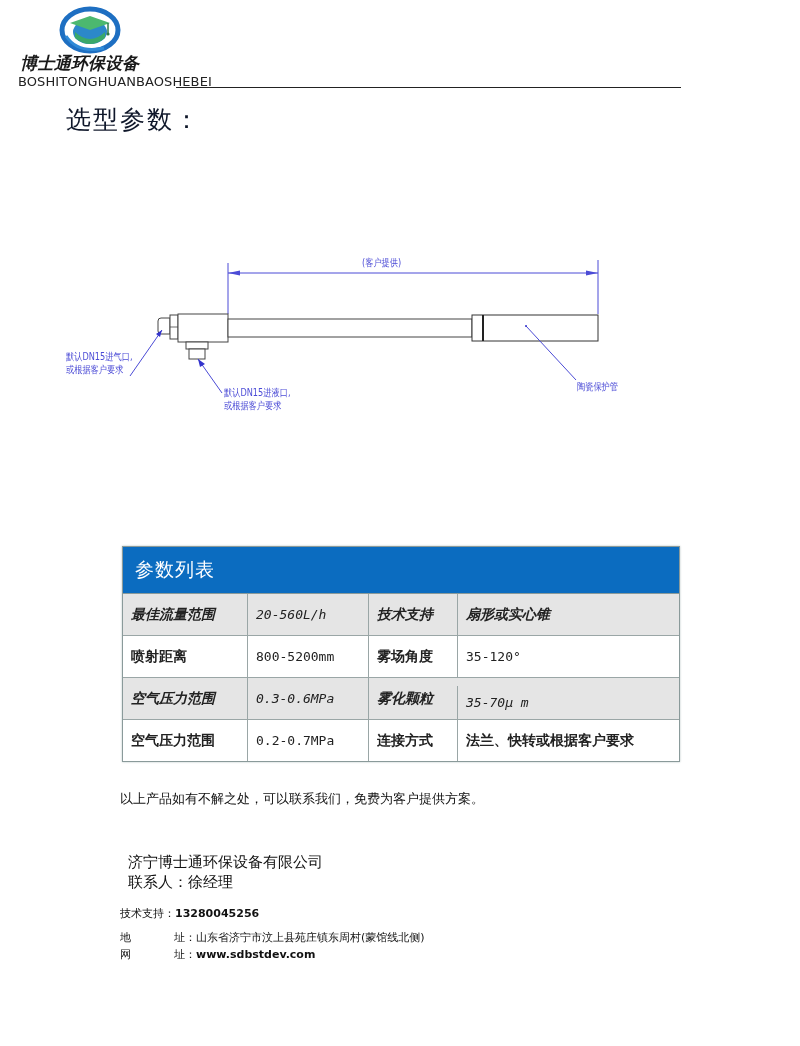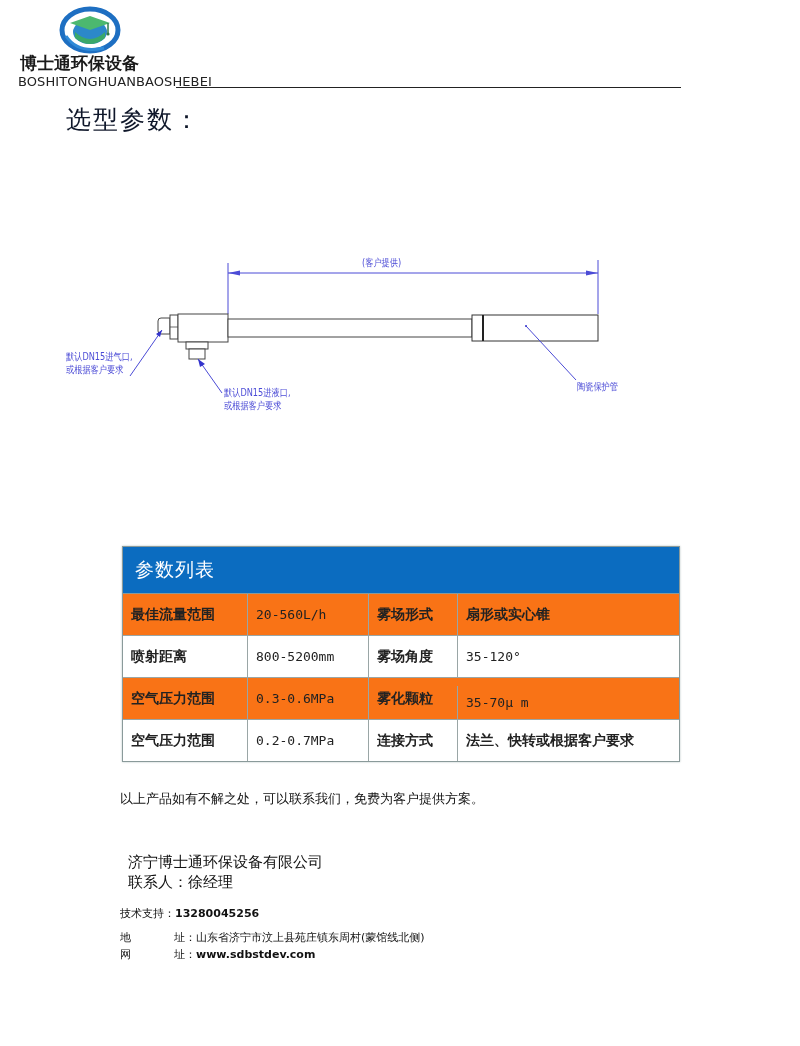--- a/index.html
+++ b/index.html
@@ -5,36 +5,36 @@
   html, body { margin: 0; padding: 0; }
   body {
     width: 800px; height: 1046px; background: #ffffff; position: relative; overflow: hidden;
     font-family: "DejaVu Sans", "Liberation Sans", sans-serif; color: #111;
   }
   .abs { position: absolute; }
 
   
   .logo { left: 18px; top: 6px; width: 140px; height: 80px; }
   .logo-mark { position: absolute; left: 40px; top: 0; width: 64px; height: 50px; }
-  .logo-cn { position: absolute; left: 2px; top: 46px; font-size: 17px; font-weight: bold; color: #1a1a1a; letter-spacing: 0px; white-space: nowrap; }
+  .logo-cn { position: absolute; left: 2px; top: 46px; font-size: 17px; font-weight: bold; color: #1a1a1a; letter-spacing: 0px; white-space: nowrap; font-style: italic; }
   .logo-en { position: absolute; left: 0; top: 68px; font-size: 13px; color: #222; white-space: nowrap; letter-spacing: 0.1px; }
   .header-rule { left: 176px; top: 87px; width: 505px; height: 0; border-top: 1.5px solid #222; }
 
   .section-title { left: 66px; top: 103px; font-size: 25px; color: #0f172a; font-family: "DejaVu Serif", "Liberation Serif", serif; letter-spacing: 2px; }
 
   
   .diagram { left: 0; top: 230px; width: 800px; height: 200px; }
   .diag-label { font-size: 10px; color: #4b4bd6; line-height: 13px; white-space: nowrap; font-family: "DejaVu Sans", sans-serif; transform: scaleX(0.82); transform-origin: left top; }
 
   
   .param-table { left: 122px; top: 546px; width: 556px; border: 1px solid #8a9a9a; box-shadow: 0 0 2px #b8c4c4; }
   .param-head { background: #0b6cc0; height: 46px; color: #fff; font-size: 19px; display: flex; align-items: center; padding-left: 12px; letter-spacing: 1px; border-bottom: 1px solid #8a9a9a; }
   .param-row { display: flex; height: 41px; border-top: 1px solid #9aa6a6; font-size: 14px; font-weight: bold; }
   .param-row:first-of-type { border-top: none; }
-  .param-row.shaded { background: #f97316; }
+  .param-row.shaded { background: #e5e5e5; font-style: italic; }
   .param-row.plain { background: #ffffff; }
   .cell { display: flex; align-items: center; padding-left: 8px; border-left: 1px solid #9aa6a6; color: #222; white-space: nowrap; }
   .cell:first-child { border-left: none; }
   .c1 { width: 116px; }
   .c2 { width: 112px; font-family: "DejaVu Sans Mono", "Liberation Mono", monospace; font-weight: normal; font-size: 13px; }
   .c3 { width: 80px; }
   .c4 { flex: 1; }
 
   
   .note { left: 120px; top: 790px; font-size: 13px; color: #111; }
@@ -110,21 +110,21 @@
     <div class="diag-label">陶瓷保护管</div>
   </div>
 </div>
 
 <div class="abs param-table">
   <div class="param-head">参数列表</div>
   <div>
     <div class="param-row shaded">
       <div class="cell c1">最佳流量范围</div>
       <div class="cell c2">20-560L/h</div>
-      <div class="cell c3">雾场形式</div>
+      <div class="cell c3">技术支持</div>
       <div class="cell c4">扇形或实心锥</div>
     </div>
     <div class="param-row plain">
       <div class="cell c1">喷射距离</div>
       <div class="cell c2">800-5200mm</div>
       <div class="cell c3">雾场角度</div>
       <div class="cell c4" style="font-family:'DejaVu Sans Mono',monospace;font-weight:normal;font-size:13px;">35-120°</div>
     </div>
     <div class="param-row shaded">
       <div class="cell c1">空气压力范围</div>

